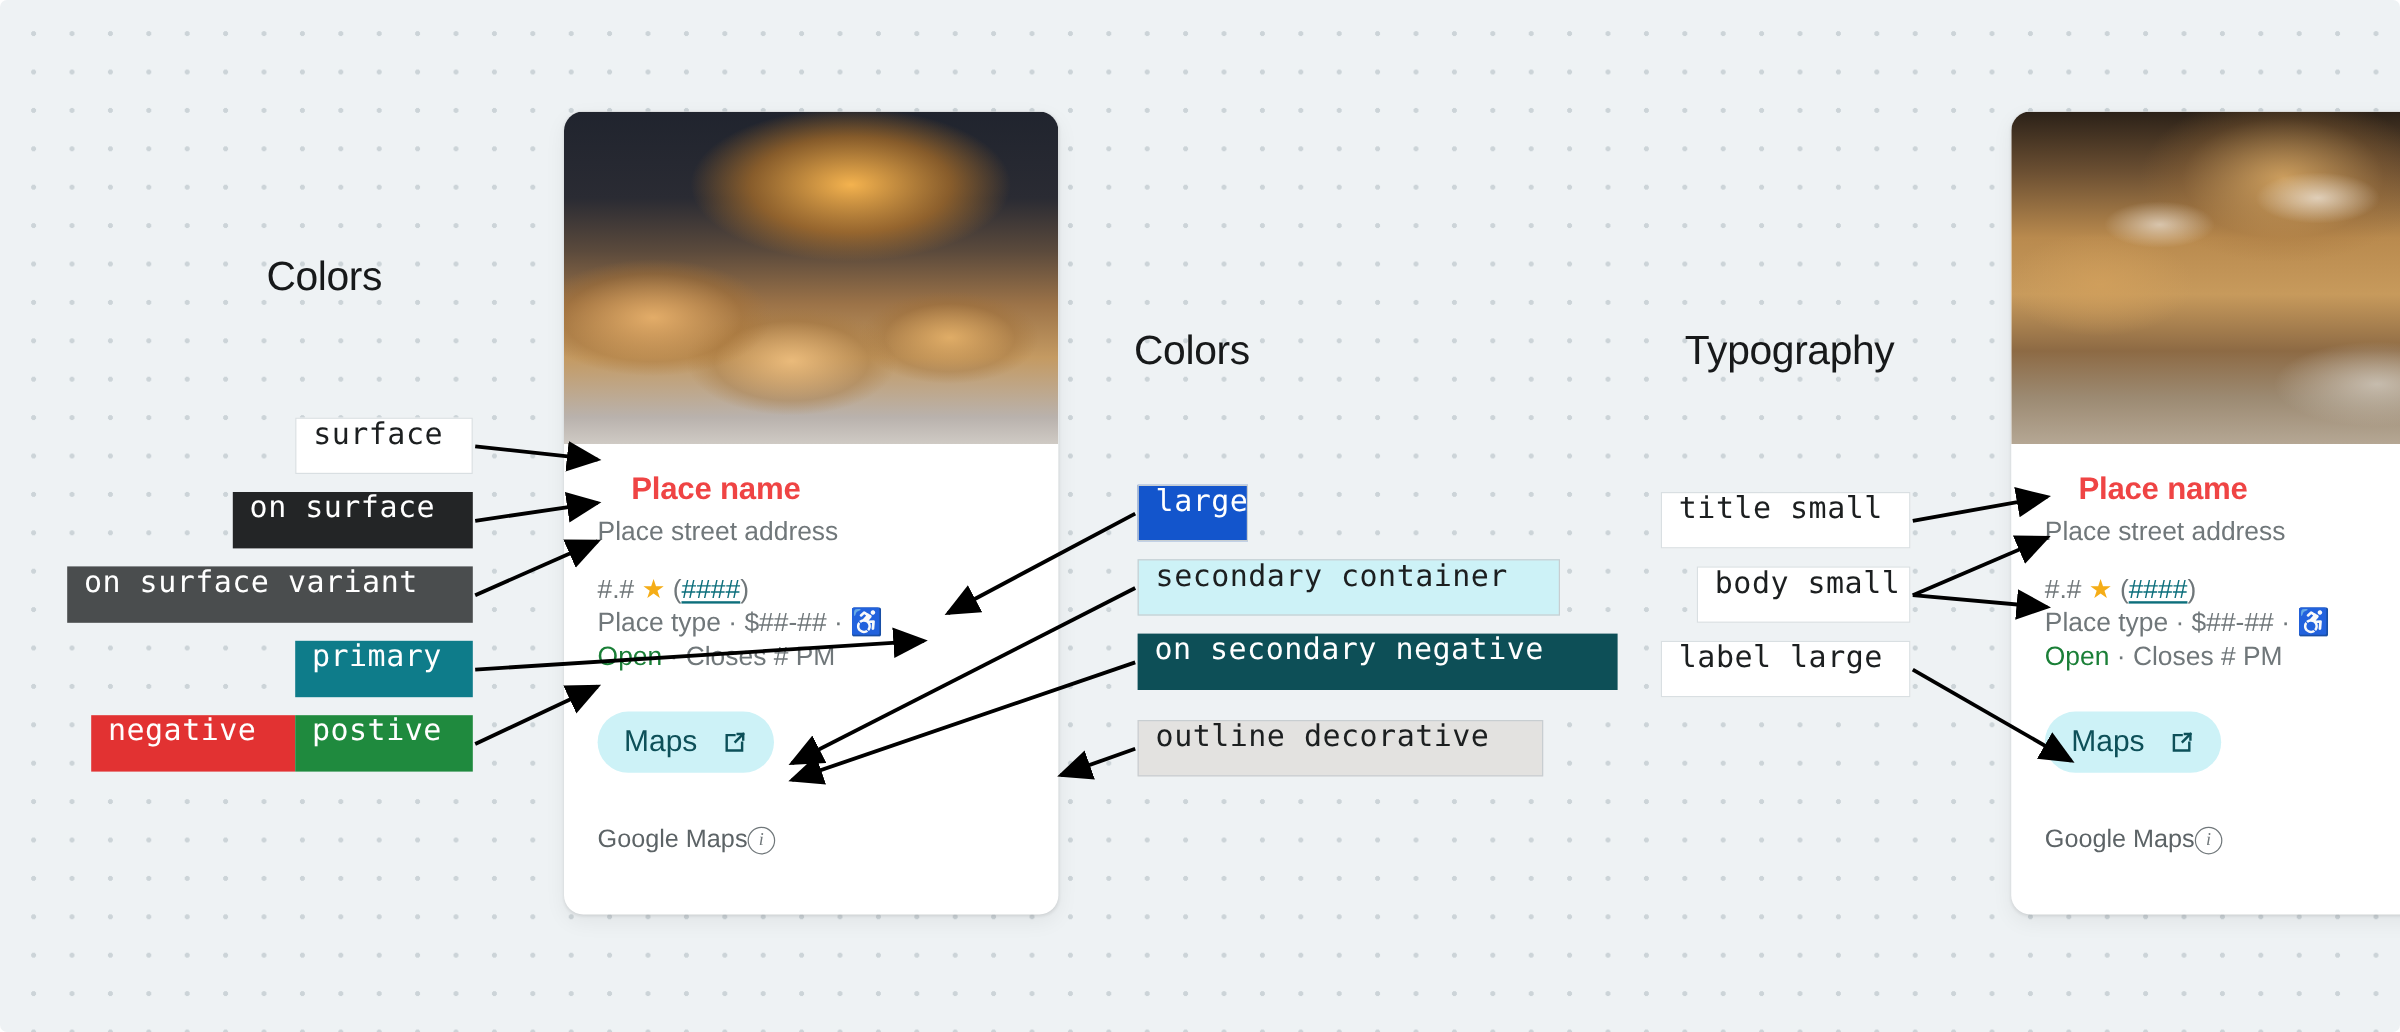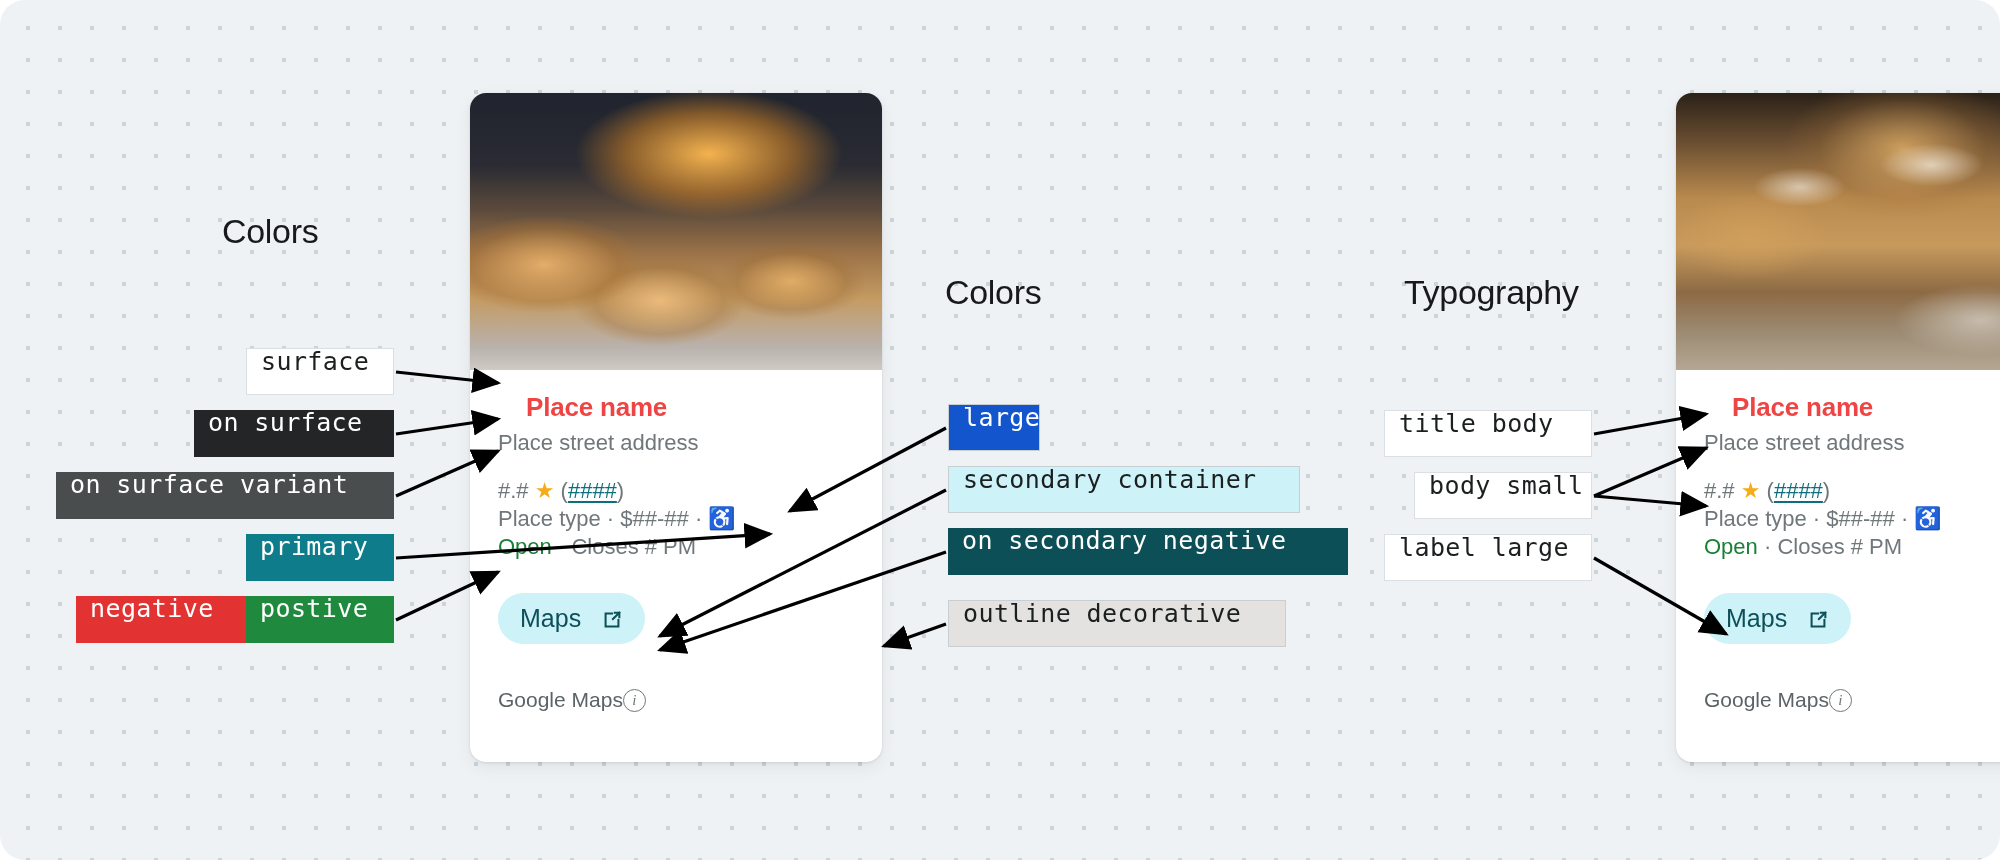--- a/index.html
+++ b/index.html
@@ -9,21 +9,21 @@
     font-family: "Liberation Sans", sans-serif;
     overflow: hidden;
   }
   #stage {
     position: relative;
     width: 2000px; height: 860px;
     background-color: #eef2f4;
     background-image: radial-gradient(#ccd4d8 2.2px, transparent 2.3px);
     background-size: 32px 32px;
     background-position: 12px 12px;
-    border-radius: 25px;
+    border-radius: 6px;
     overflow: hidden;
   }
 
   
   .section-title {
     position: absolute;
     font-size: 34px;
     font-weight: 400;
     color: #17191a;
     letter-spacing: -0.3px;
@@ -191,21 +191,21 @@
 
   <div class="chip" id="chip-on-secondary-container" style="left:948px; top:528px; width:400px; background:#0d4f57; color:#ffffff;">
     <span>on secondary negative</span>
   </div>
 
   <div class="chip" id="chip-outline-decorative" style="left:948px; top:600px; width:338px; background:#e3e2e0; color:#1c1f20; border:1px solid #c8ced1;">
     <span>outline decorative</span>
   </div>
 
   <div class="chip" id="chip-title-small" style="left:1384px; top:410px; width:208px; background:#ffffff; color:#1c1f20; border:1px solid #d9dfe2;">
-    <span>title body</span>
+    <span>title small</span>
   </div>
 
   <div class="chip" id="chip-body-small" style="left:1414px; top:472px; width:178px; background:#ffffff; color:#1c1f20; border:1px solid #d9dfe2;">
     <span>body small</span>
   </div>
 
   <div class="chip" id="chip-label-large" style="left:1384px; top:534px; width:208px; background:#ffffff; color:#1c1f20; border:1px solid #d9dfe2;">
     <span>label large</span>
   </div>
 

